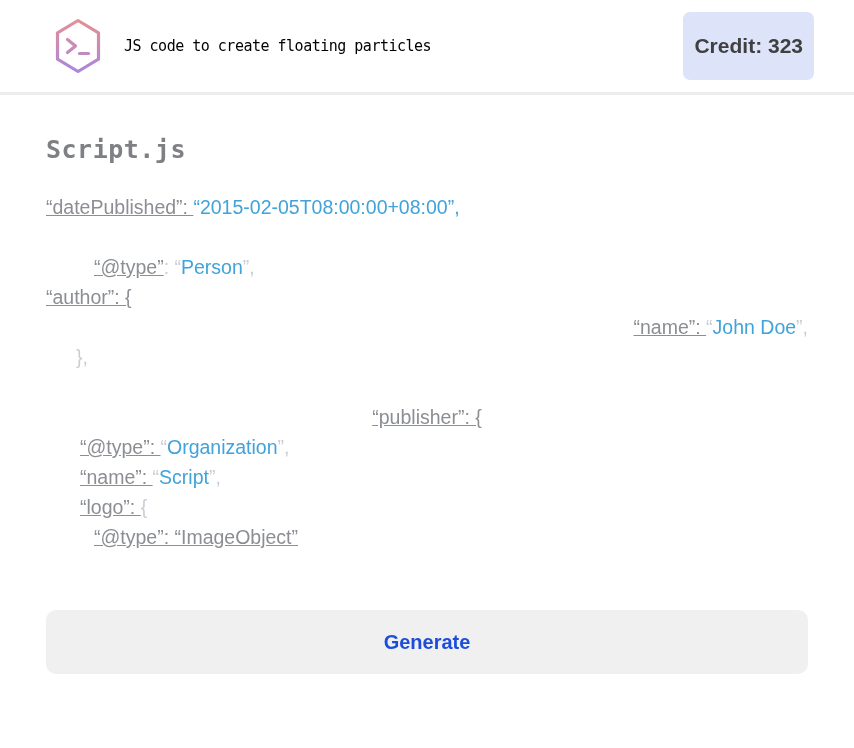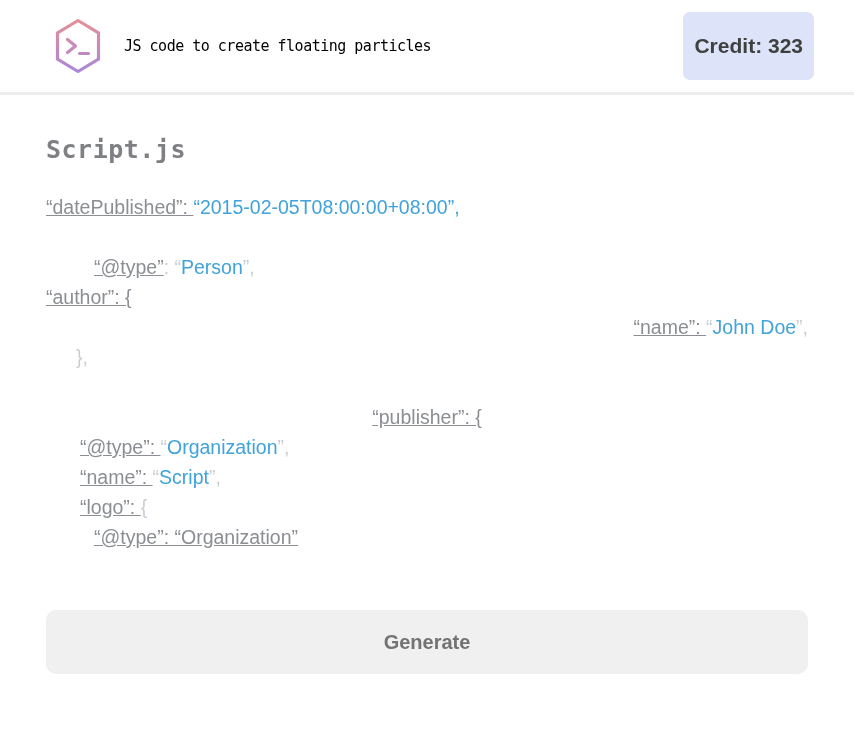--- a/index.html
+++ b/index.html
@@ -66,21 +66,21 @@
     display: block;
     width: 100%;
     margin-top: 58px;
     height: 64px;
     background: var(--button-bg, #f0f0f1);
     border: none;
     border-radius: 10px;
     font-family: "Liberation Sans", sans-serif;
     font-size: 20px;
     font-weight: 700;
-    color: #737373;
+    color: #1d4ed8;
     cursor: pointer;
   }
 </style>
 </head>
 <body>
 
 <div class="app">
 
   <header class="header">
     <div class="logo">
@@ -109,18 +109,18 @@
         <div class="code-line"></div>
         <div class="code-line" style="padding-left: 48px;"><span class="seg-key">“@type”</span><span class="seg-punct">: “</span><span class="seg-value">Person</span><span class="seg-punct">”,</span></div>
         <div class="code-line" style="padding-left: 0px;"><span class="seg-key">“author”: {</span></div>
         <div class="code-line" style="padding-left: 48px; text-align: right;"><span class="seg-key">“name”: </span><span class="seg-punct">“</span><span class="seg-value">John Doe</span><span class="seg-punct">”,</span></div>
         <div class="code-line" style="padding-left: 30px;"><span class="seg-punct">},</span></div>
         <div class="code-line"></div>
         <div class="code-line" style="padding-left: 0px; text-align: center;"><span class="seg-key">“publisher”: {</span></div>
         <div class="code-line" style="padding-left: 34px;"><span class="seg-key">“@type”: </span><span class="seg-punct">“</span><span class="seg-value">Organization</span><span class="seg-punct">”,</span></div>
         <div class="code-line" style="padding-left: 34px;"><span class="seg-key">“name”: </span><span class="seg-punct">“</span><span class="seg-value">Script</span><span class="seg-punct">”,</span></div>
         <div class="code-line" style="padding-left: 34px;"><span class="seg-key">“logo”: </span><span class="seg-punct">{</span></div>
-        <div class="code-line" style="padding-left: 48px;"><span class="seg-key">“@type”: “Organization”</span></div>
+        <div class="code-line" style="padding-left: 48px;"><span class="seg-key">“@type”: “ImageObject”</span></div>
       </div>
     <button class="generate-btn">Generate</button>
   </main>
 
 </div>
 
 </body></html>

